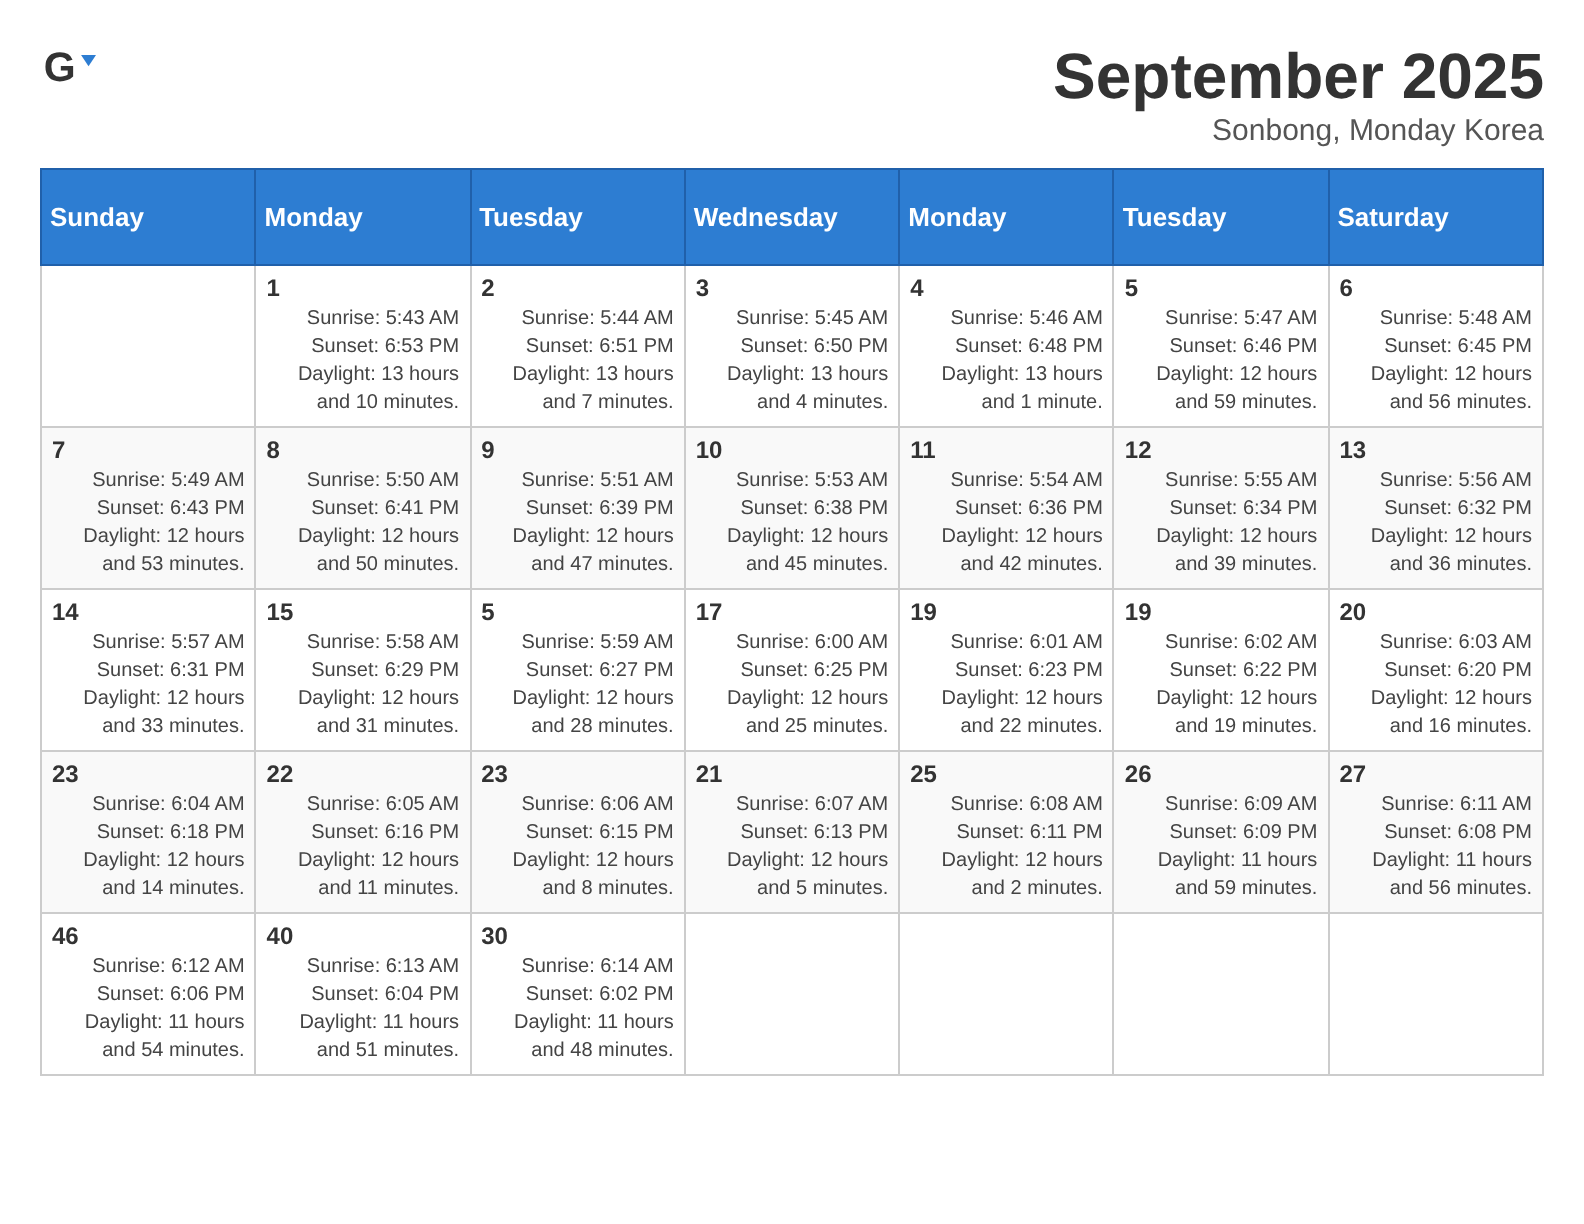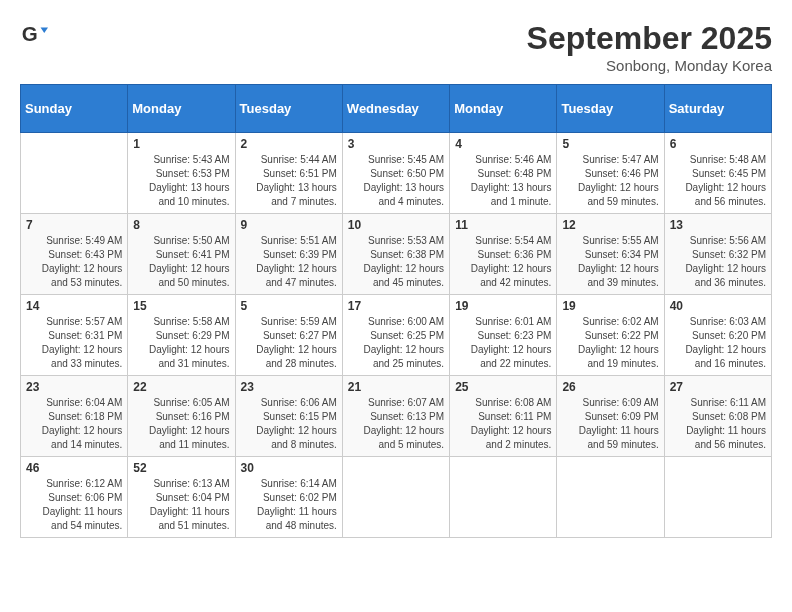--- a/index.html
+++ b/index.html
@@ -194,21 +194,21 @@
         </td>
         <td>
           <span class="day-number">19</span>
           <div class="day-info">Sunrise: 6:01 AM<br>Sunset: 6:23 PM<br>Daylight: 12 hours<br>and 22 minutes.</div>
         </td>
         <td>
           <span class="day-number">19</span>
           <div class="day-info">Sunrise: 6:02 AM<br>Sunset: 6:22 PM<br>Daylight: 12 hours<br>and 19 minutes.</div>
         </td>
         <td>
-          <span class="day-number">40</span>
+          <span class="day-number">20</span>
           <div class="day-info">Sunrise: 6:03 AM<br>Sunset: 6:20 PM<br>Daylight: 12 hours<br>and 16 minutes.</div>
         </td>
       </tr>
       <tr>
         <td>
           <span class="day-number">23</span>
           <div class="day-info">Sunrise: 6:04 AM<br>Sunset: 6:18 PM<br>Daylight: 12 hours<br>and 14 minutes.</div>
         </td>
         <td>
           <span class="day-number">22</span>
@@ -234,21 +234,21 @@
           <span class="day-number">27</span>
           <div class="day-info">Sunrise: 6:11 AM<br>Sunset: 6:08 PM<br>Daylight: 11 hours<br>and 56 minutes.</div>
         </td>
       </tr>
       <tr>
         <td>
           <span class="day-number">46</span>
           <div class="day-info">Sunrise: 6:12 AM<br>Sunset: 6:06 PM<br>Daylight: 11 hours<br>and 54 minutes.</div>
         </td>
         <td>
-          <span class="day-number">52</span>
+          <span class="day-number">40</span>
           <div class="day-info">Sunrise: 6:13 AM<br>Sunset: 6:04 PM<br>Daylight: 11 hours<br>and 51 minutes.</div>
         </td>
         <td>
           <span class="day-number">30</span>
           <div class="day-info">Sunrise: 6:14 AM<br>Sunset: 6:02 PM<br>Daylight: 11 hours<br>and 48 minutes.</div>
         </td>
         <td class="empty-cell"></td>
         <td class="empty-cell"></td>
         <td class="empty-cell"></td>
         <td class="empty-cell"></td>

